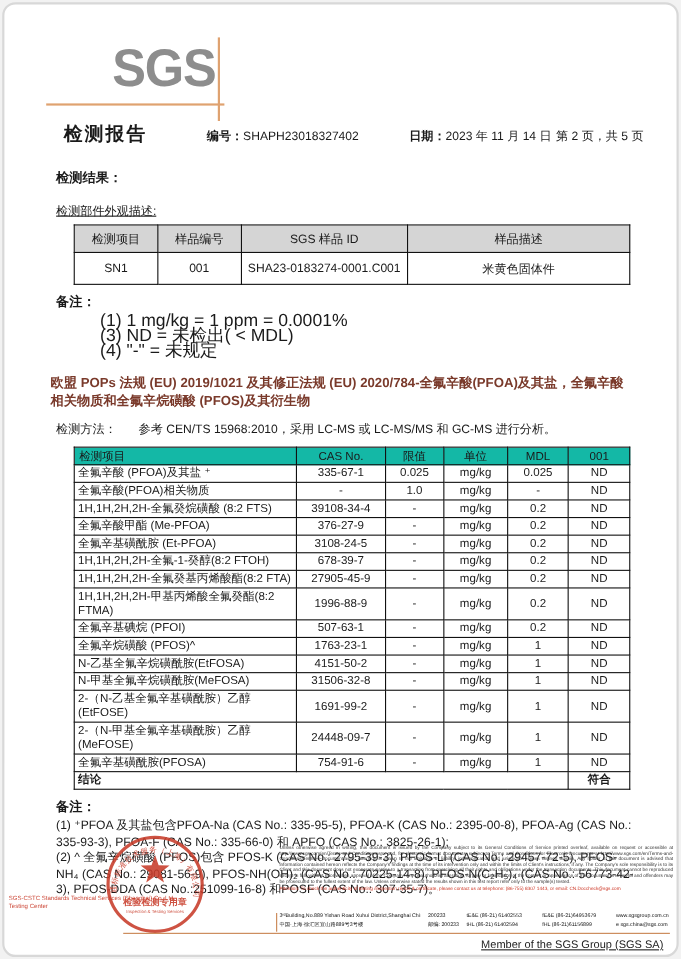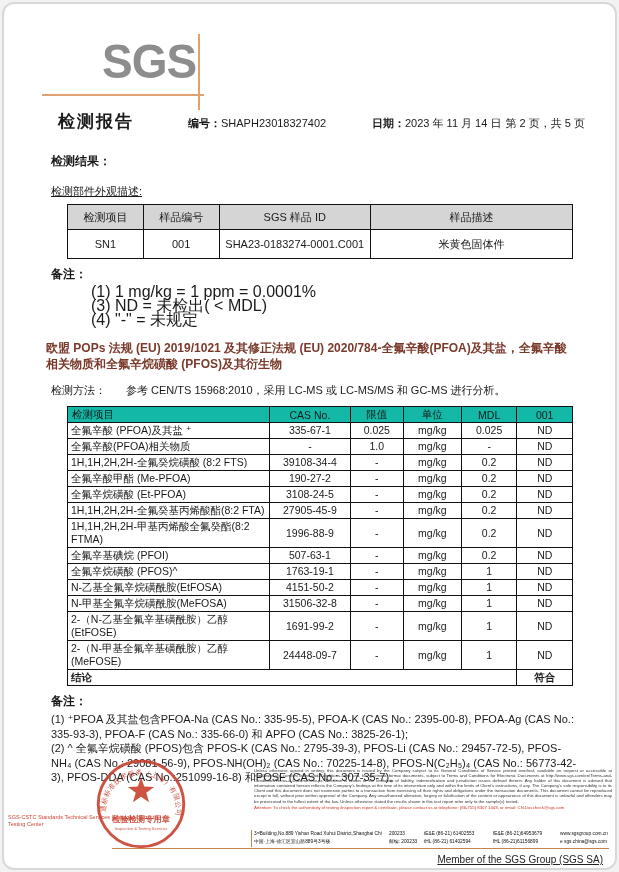--- a/index.html
+++ b/index.html
@@ -160,29 +160,37 @@
           <tr>
             <td>1H,1H,2H,2H-全氟癸烷磺酸 (8:2 FTS)</td>
             <td>39108-34-4</td>
             <td>-</td>
             <td>mg/kg</td>
             <td>0.2</td>
             <td>ND</td>
           </tr>
           <tr>
             <td>全氟辛酸甲酯 (Me-PFOA)</td>
-            <td>190-27-2</td>
-            <td>-</td>
-            <td>mg/kg</td>
-            <td>0.2</td>
-            <td>ND</td>
-          </tr>
-          <tr>
-            <td>全氟辛烷磺酸 (Et-PFOA)</td>
+            <td>376-27-9</td>
+            <td>-</td>
+            <td>mg/kg</td>
+            <td>0.2</td>
+            <td>ND</td>
+          </tr>
+          <tr>
+            <td>全氟辛基磺酰胺 (Et-PFOA)</td>
             <td>3108-24-5</td>
+            <td>-</td>
+            <td>mg/kg</td>
+            <td>0.2</td>
+            <td>ND</td>
+          </tr>
+          <tr>
+            <td>1H,1H,2H,2H-全氟-1-癸醇(8:2 FTOH)</td>
+            <td>678-39-7</td>
             <td>-</td>
             <td>mg/kg</td>
             <td>0.2</td>
             <td>ND</td>
           </tr>
           <tr>
             <td>1H,1H,2H,2H-全氟癸基丙烯酸酯(8:2 FTA)</td>
             <td>27905-45-9</td>
             <td>-</td>
             <td>mg/kg</td>
@@ -200,21 +208,21 @@
           <tr>
             <td>全氟辛基碘烷 (PFOI)</td>
             <td>507-63-1</td>
             <td>-</td>
             <td>mg/kg</td>
             <td>0.2</td>
             <td>ND</td>
           </tr>
           <tr>
             <td>全氟辛烷磺酸 (PFOS)^</td>
-            <td>1763-19-1</td>
+            <td>1763-23-1</td>
             <td>-</td>
             <td>mg/kg</td>
             <td>1</td>
             <td>ND</td>
           </tr>
           <tr>
             <td>N-乙基全氟辛烷磺酰胺(EtFOSA)</td>
             <td>4151-50-2</td>
             <td>-</td>
             <td>mg/kg</td>
@@ -233,20 +241,28 @@
             <td>2-（N-乙基全氟辛基磺酰胺）乙醇 (EtFOSE)</td>
             <td>1691-99-2</td>
             <td>-</td>
             <td>mg/kg</td>
             <td>1</td>
             <td>ND</td>
           </tr>
           <tr>
             <td>2-（N-甲基全氟辛基磺酰胺）乙醇 (MeFOSE)</td>
             <td>24448-09-7</td>
+            <td>-</td>
+            <td>mg/kg</td>
+            <td>1</td>
+            <td>ND</td>
+          </tr>
+          <tr>
+            <td>全氟辛基磺酰胺(PFOSA)</td>
+            <td>754-91-6</td>
             <td>-</td>
             <td>mg/kg</td>
             <td>1</td>
             <td>ND</td>
           </tr>
         </tbody>
       <tbody>
         <tr class="concl-row">
           <td colspan="5">结论</td>
           <td>符合</td>

